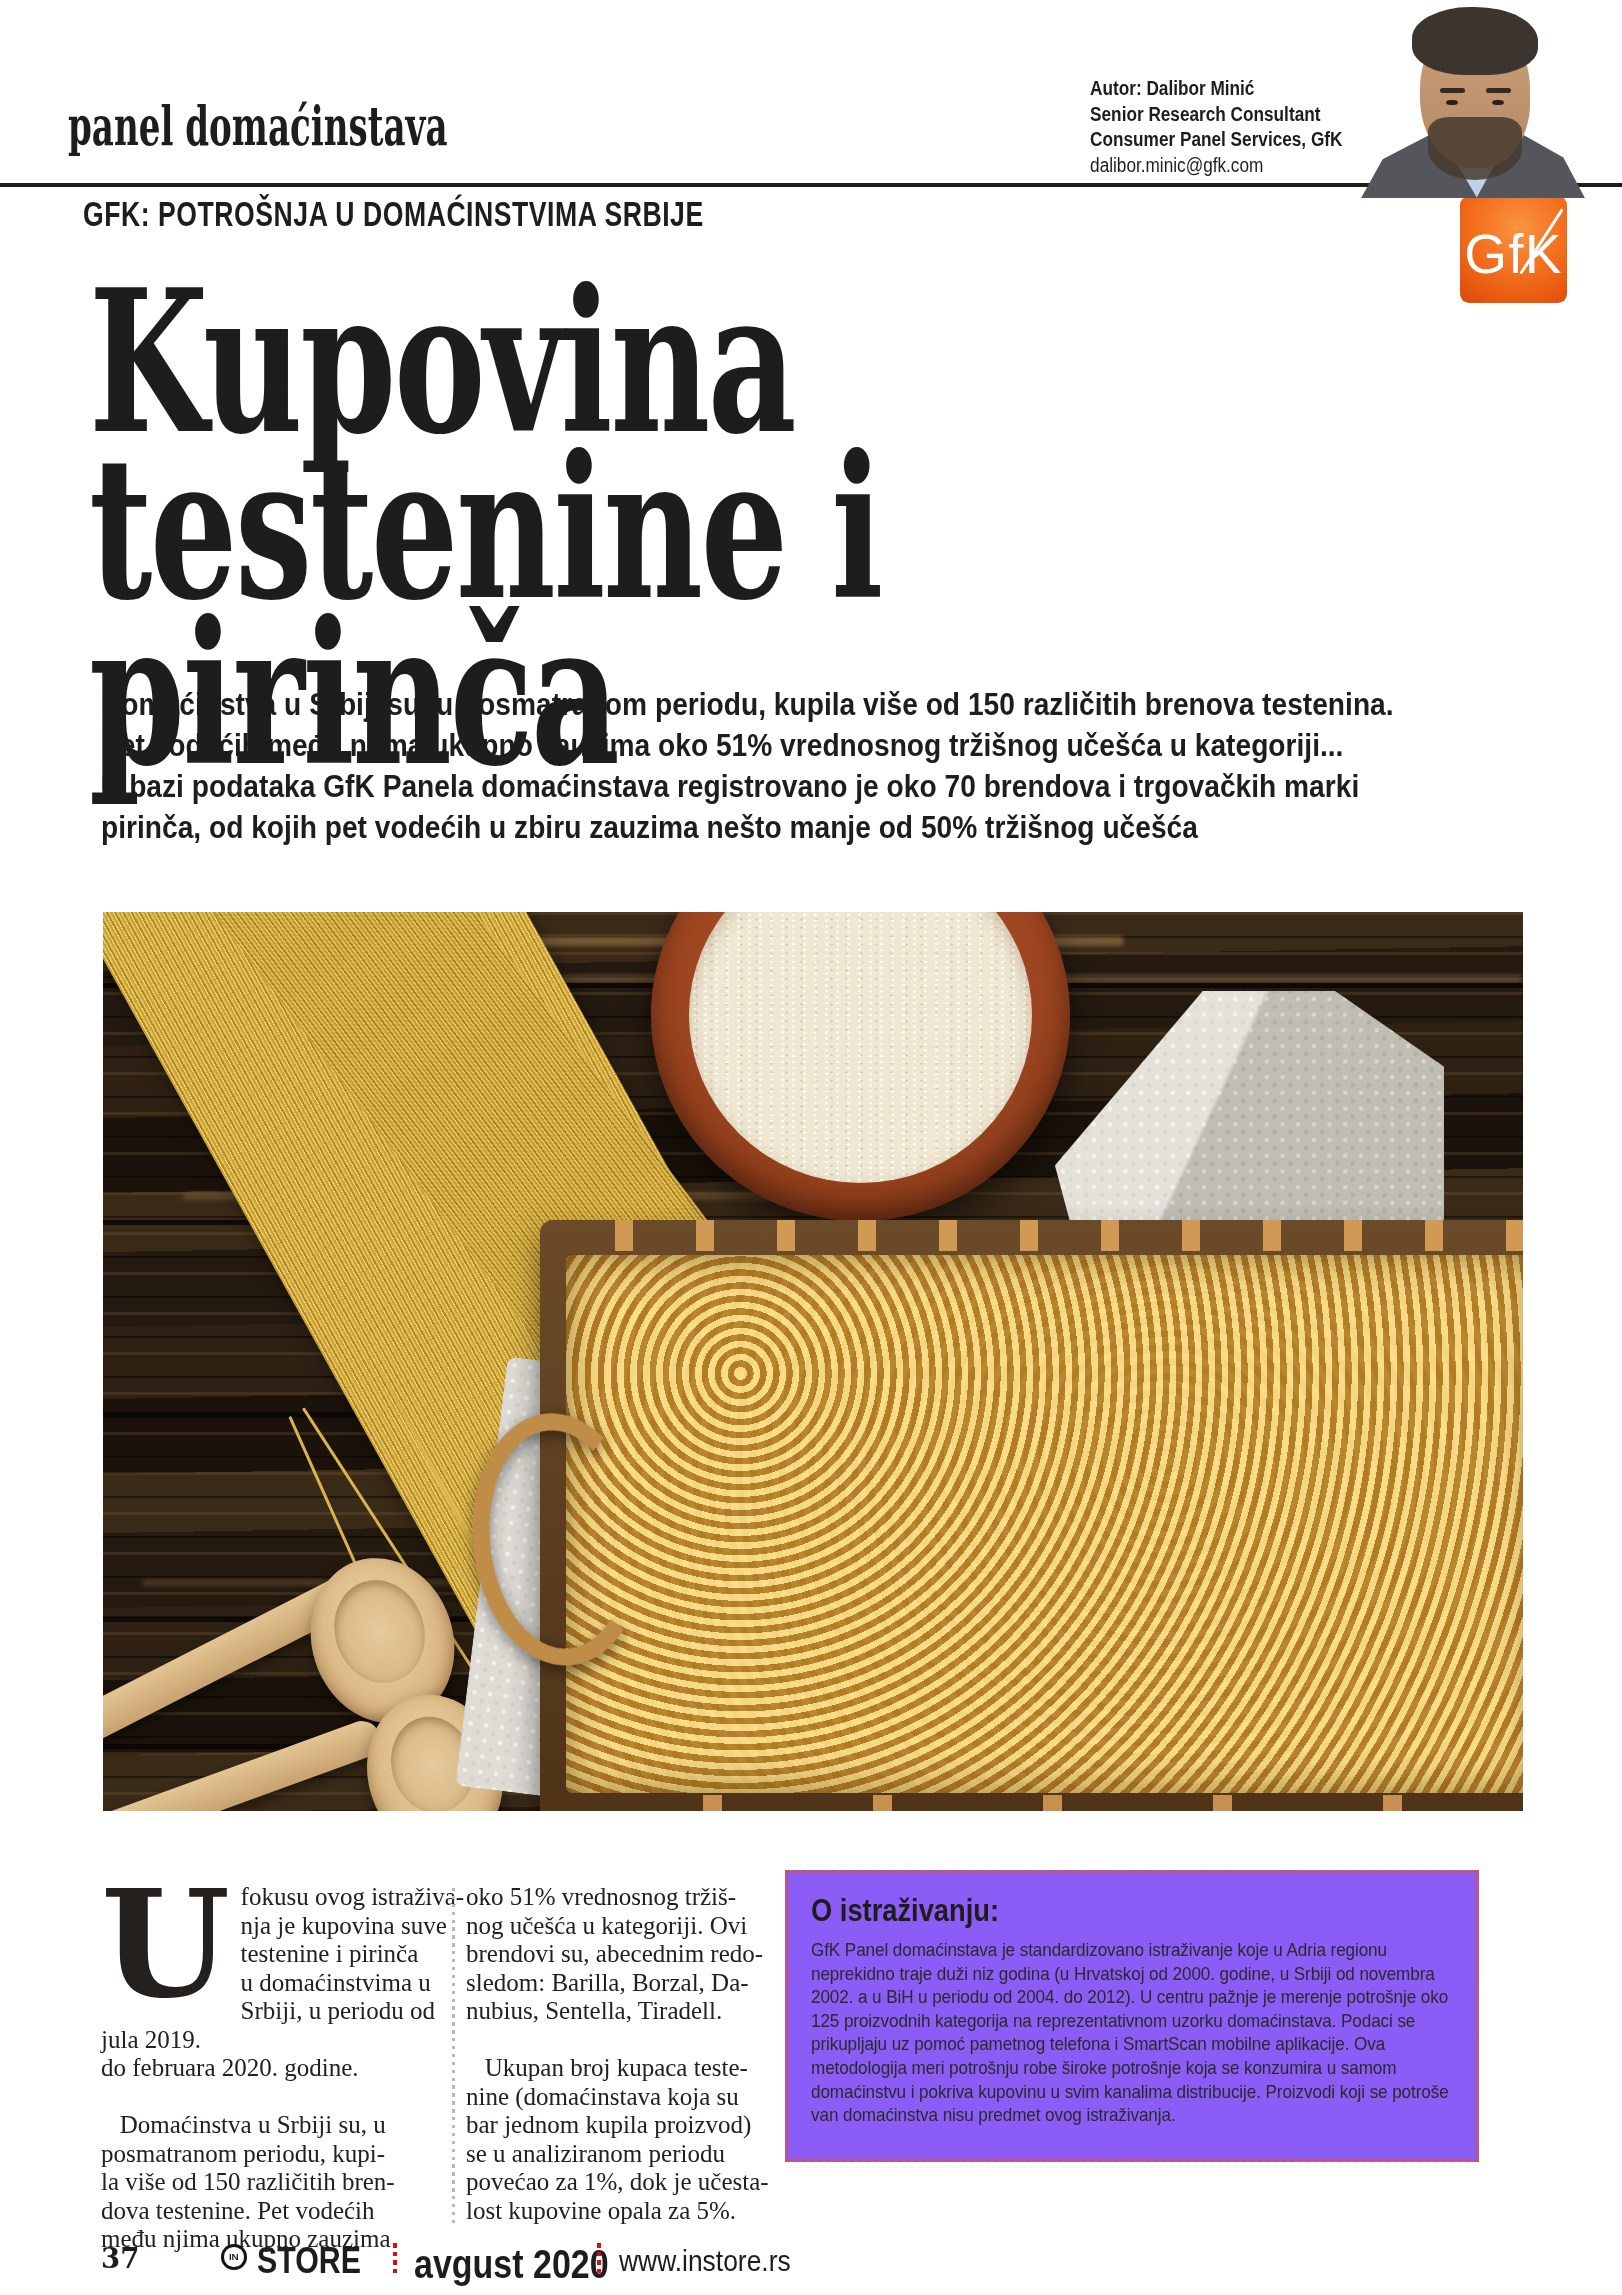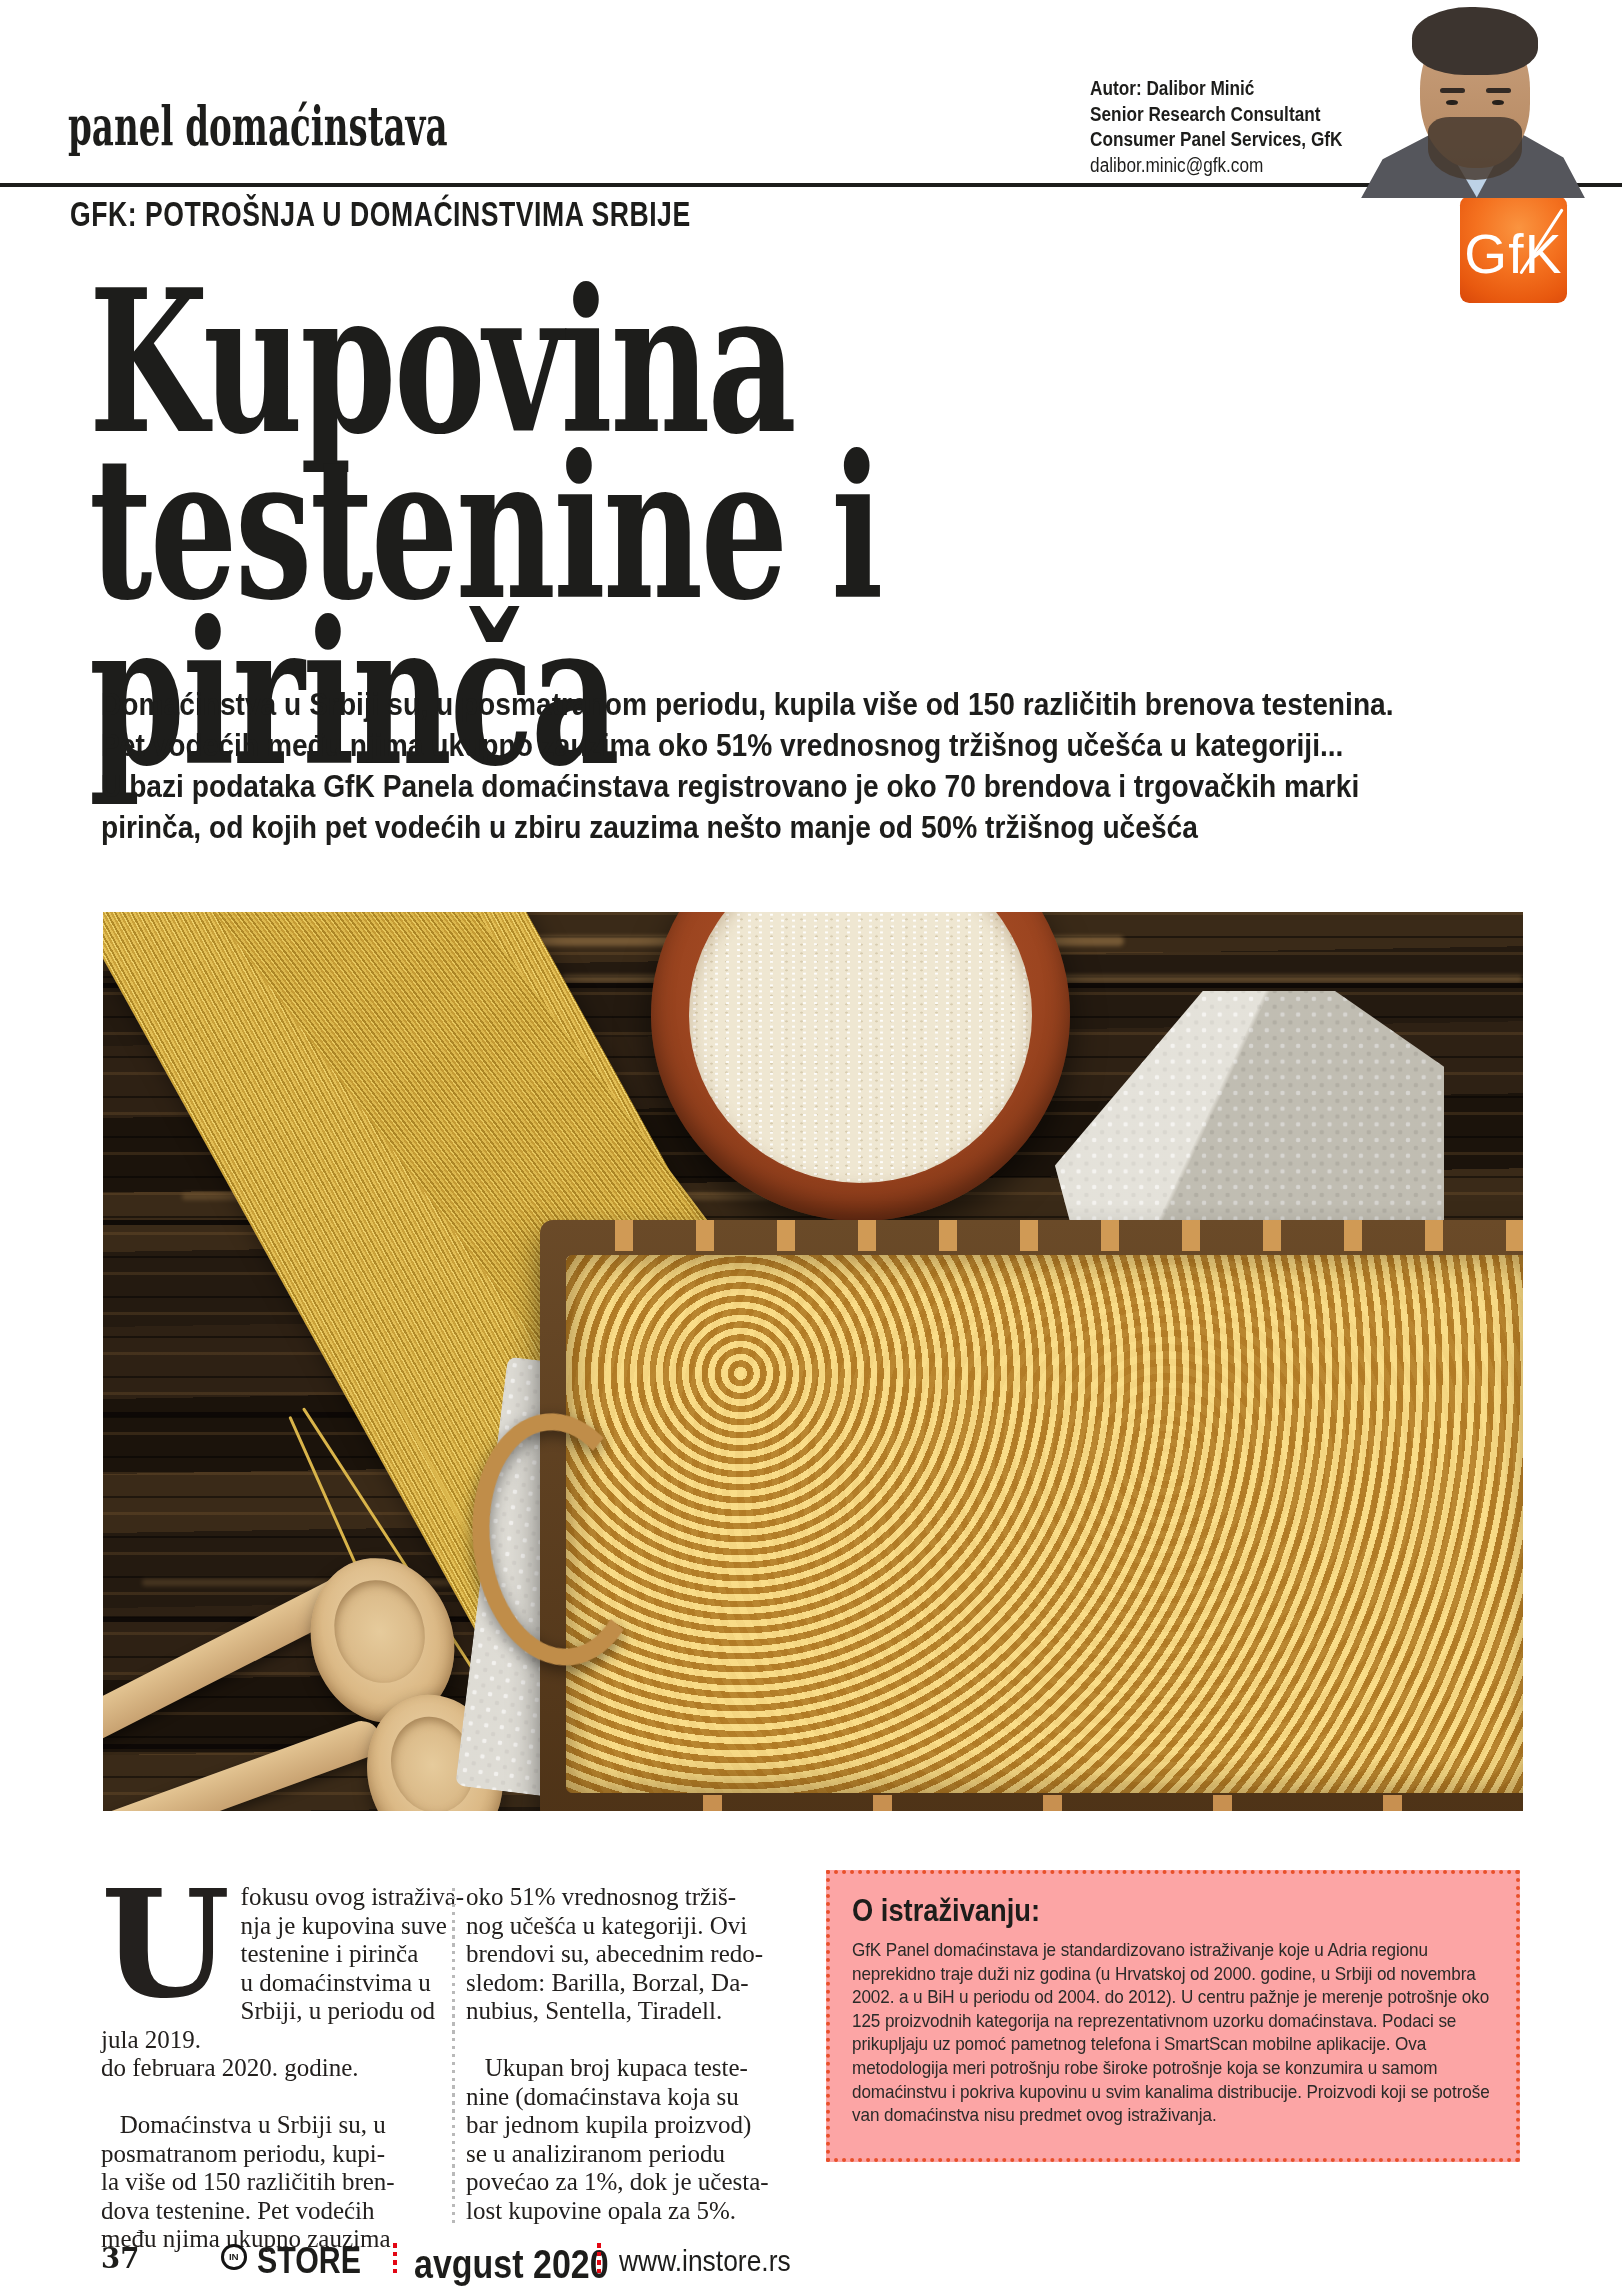--- a/index.html
+++ b/index.html
@@ -7,21 +7,21 @@
         color:#1d1d1b;font-family:"Liberation Sans",sans-serif;}
   .abs{position:absolute;}
   .pre{white-space:pre-line;}
   .cx{display:inline-block;transform-origin:0 0;}
 
   
   .section-label{left:68px;top:105px;font-family:"DejaVu Serif",serif;font-weight:bold;
                  font-size:55px;line-height:41px;}
   .section-label .cx{transform:scaleX(.62);}
   .top-rule{left:0;right:0;top:183px;height:3.9px;background:#1d1d1b;}
-  .kicker{left:70px;top:196px;font-weight:bold;font-size:35px;line-height:35px;}
+  .kicker{left:83px;top:196px;font-weight:bold;font-size:35px;line-height:35px;}
   .kicker .cx{transform:scaleX(.76);letter-spacing:0.7px;}
 
   .author-block{right:281px;top:76px;text-align:left;font-weight:bold;font-size:20px;line-height:25.5px;}
   .author-block .cx{transform-origin:100% 0;transform:scaleX(.86);display:block;}
   .author-email{font-weight:normal;}
 
   
   .author-photo{left:1360px;top:6.5px;width:226px;height:191px;overflow:hidden;z-index:3;}
   .ap-suit{position:absolute;left:0;bottom:-2.6px;width:100%;height:85px;background:#55565c;
            clip-path:polygon(0 100%,10% 52%,36% 16%,50% 34%,66% 14%,90% 50%,100% 100%);}
@@ -120,22 +120,22 @@
   
   .col{font-family:"Liberation Serif",serif;font-size:25px;line-height:28.5px;color:#23201e;}
   .col1{left:101px;top:1883px;width:366px;}
   .col2{left:466px;top:1883px;width:359px;}
   .dropcap{float:left;font-family:"DejaVu Serif",serif;font-weight:bold;
            font-size:148px;line-height:.76;margin:5.2px 10.5px 0 0;}
   .col-divider{left:452px;top:1888px;width:2.6px;height:336px;
            background:repeating-linear-gradient(180deg,#b9b9b9 0 3.3px,rgba(0,0,0,0) 3.3px 7.9px);}
 
   
-  .about-box{left:826px;top:1870px;width:694px;height:292px;box-sizing:border-box;
-             border:4.6px dotted #e8502a;background:#fca5a5;padding:17px 17px 0 22px;}
+  .about-box{left:785px;top:1870px;width:694px;height:292px;box-sizing:border-box;
+             border:4.6px dotted #e8502a;background:#8b5cf6;padding:17px 17px 0 22px;}
   .about-heading{font-weight:bold;font-size:31px;line-height:34px;margin:2.6px 0 10.5px 0;}
   .about-heading .cx{transform:scaleX(.88);}
   .about-body{font-size:19px;line-height:23.6px;color:#2a2a28;width:726px;letter-spacing:-0.1px;}
   .about-body .cx{transform:scaleX(.90);width:726px;}
 
   
   .footer{left:0;right:0;top:2239px;height:37px;}
   .page-num{position:absolute;left:101px;top:2.6px;font-family:"DejaVu Serif",serif;
             font-weight:bold;font-size:27.5px;}
   .in-circle{position:absolute;left:221px;top:5.2px;width:19.6px;height:19.6px;border:3.3px solid #141414;

